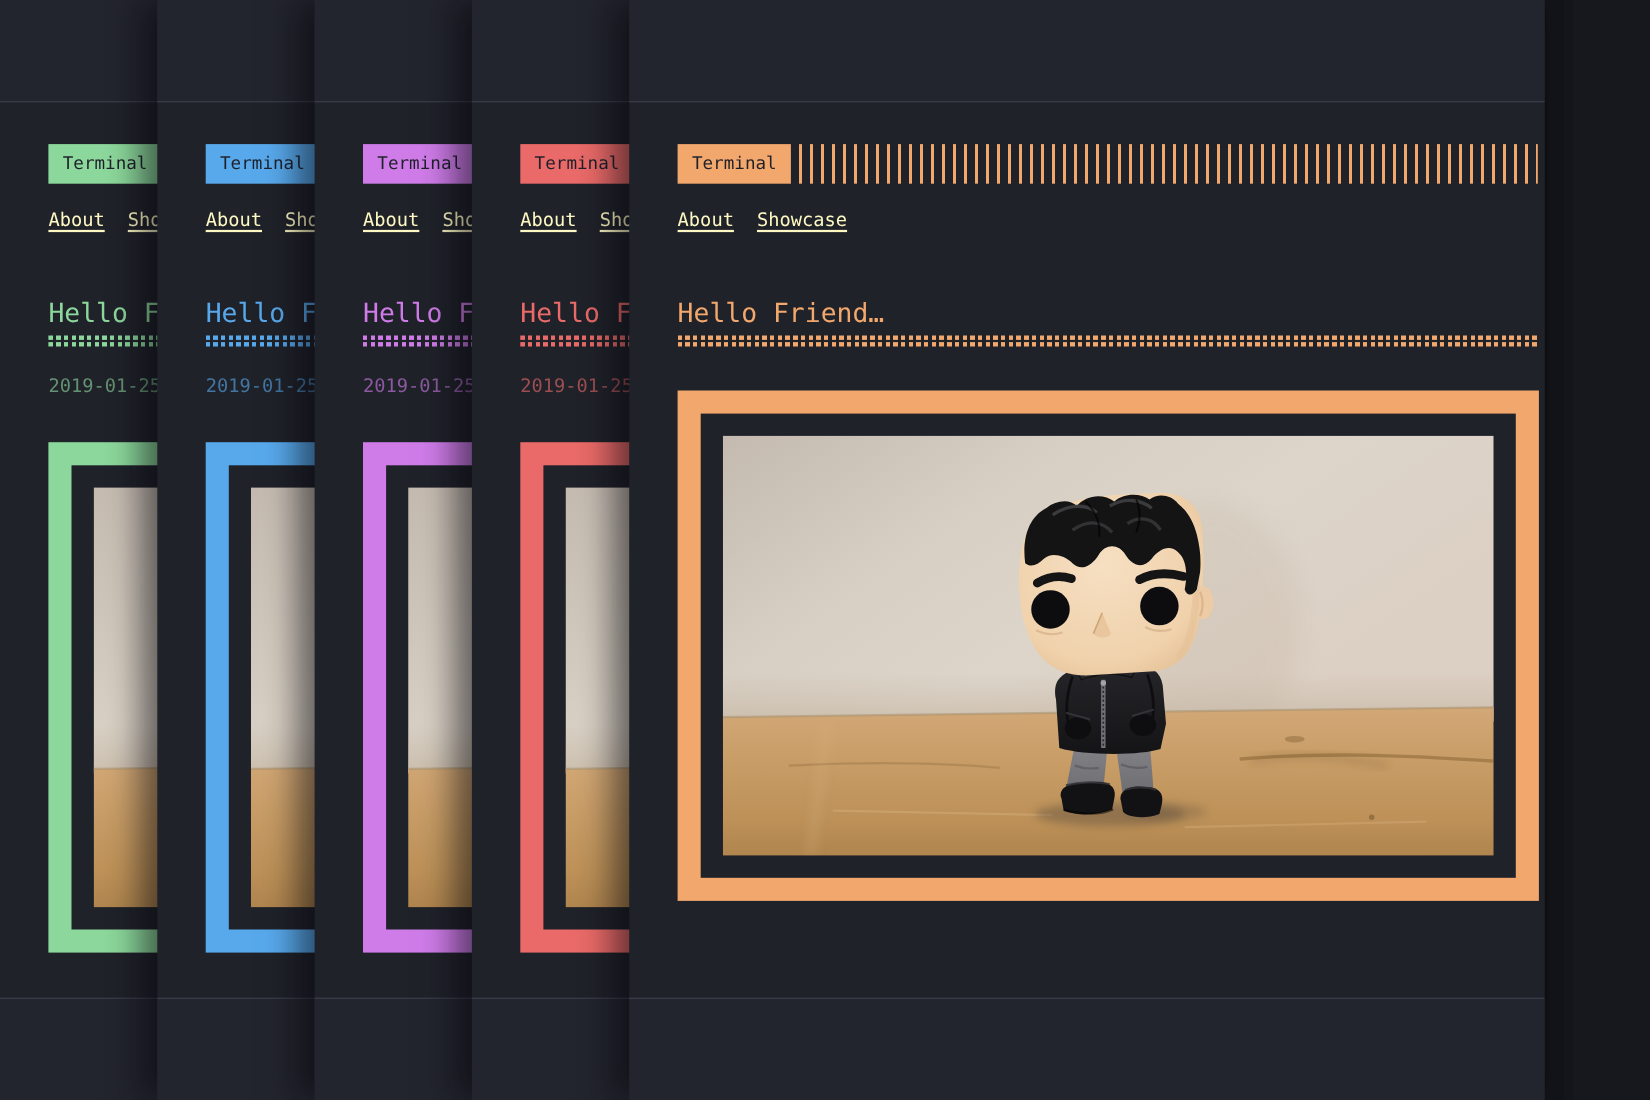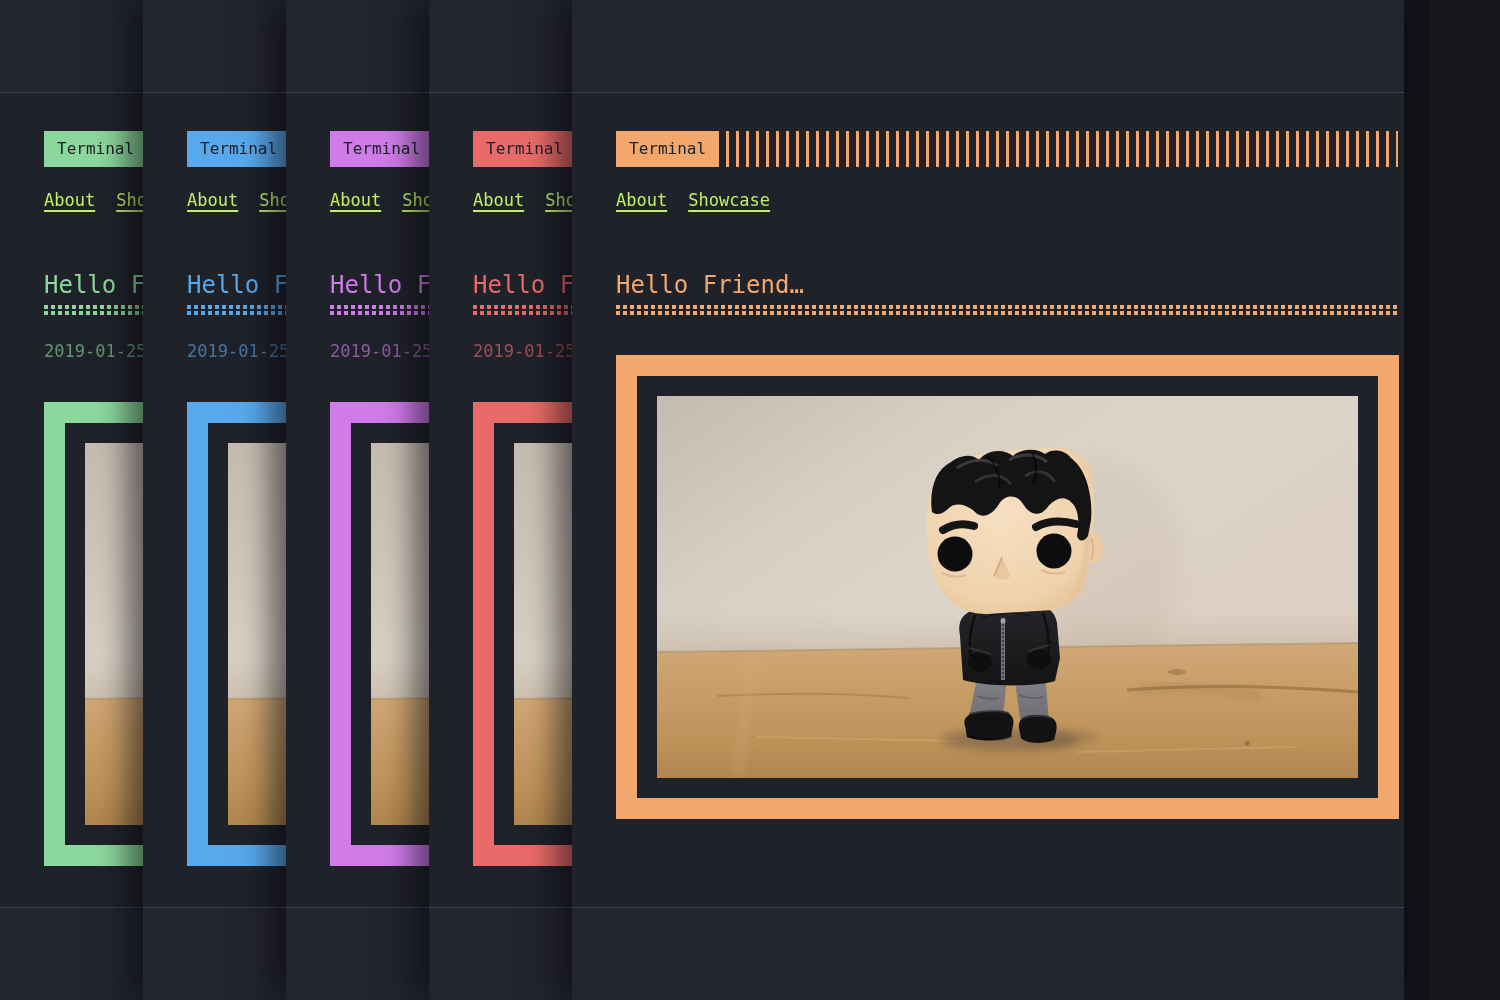--- a/index.html
+++ b/index.html
@@ -25,21 +25,21 @@
     font-size:16px;line-height:36px;padding:0 13px;
     display:inline-block;white-space:nowrap;flex:none;
   }
   .bars{
     flex:none;width:672px;height:36px;margin-left:7px;
     background-image:repeating-linear-gradient(90deg,var(--accent) 0 3px,transparent 3px 10px);
   }
 
   nav{margin-top:23px;display:flex;}
   nav a{
-    color:#bef264;font-size:17px;line-height:21px;margin-right:21px;
+    color:#fef9c3;font-size:17px;line-height:21px;margin-right:21px;
     text-decoration:underline;text-decoration-thickness:2px;text-underline-offset:4px;
     cursor:pointer;white-space:nowrap;
   }
 
   h1{
     margin:61px 0 0;font-weight:normal;
     font-size:24px;line-height:26px;color:var(--accent);white-space:nowrap;
   }
 
   .dots{margin-top:7px;width:784px;}

